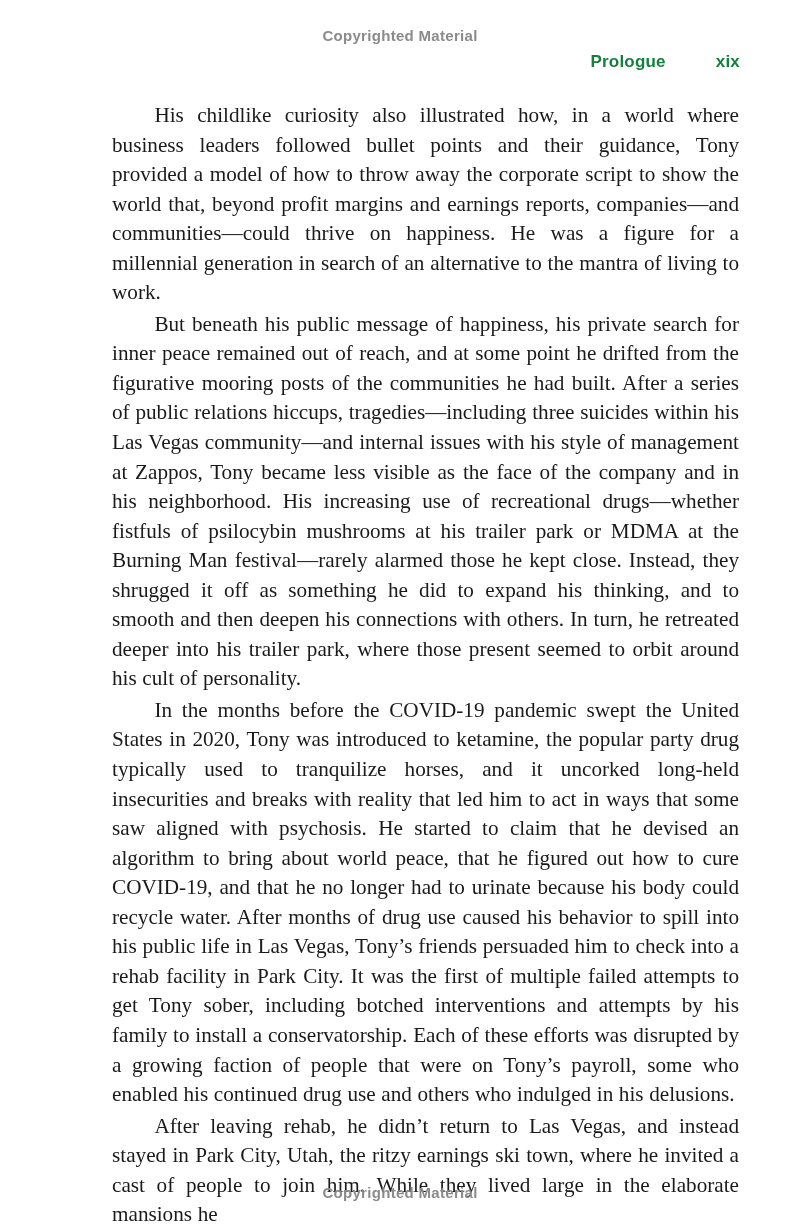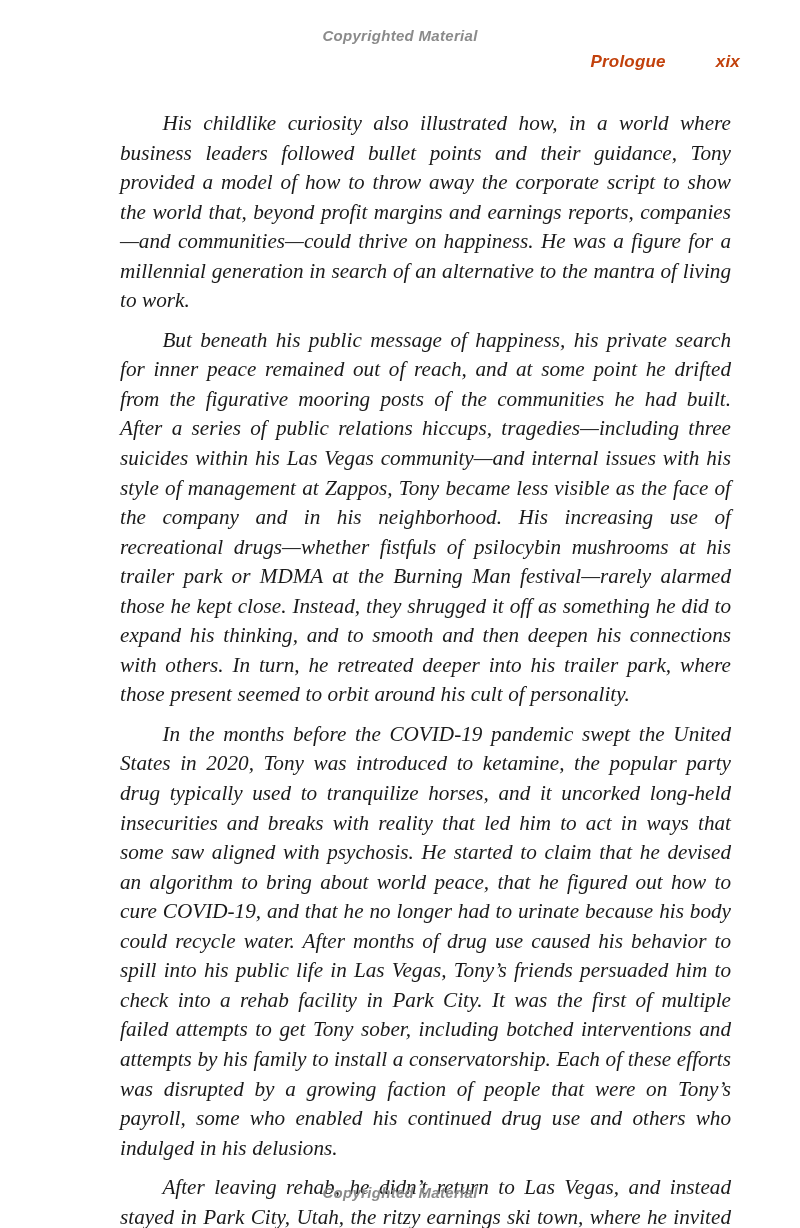--- a/index.html
+++ b/index.html
@@ -15,21 +15,20 @@
     font-family: "Liberation Serif", "DejaVu Serif", serif;
     color: #1a1a1a;
     -webkit-font-smoothing: antialiased;
   }
 
   .page {
     position: absolute;
     inset: 0;
     width: 800px;
     height: 1228px;
-    font-style: italic;
   }
 
   
   .watermark {
     position: absolute;
     left: 0;
     width: 800px;
     text-align: center;
     font-family: "Liberation Sans", "DejaVu Sans", sans-serif;
     font-size: 15px;
@@ -47,35 +46,35 @@
     position: absolute;
     top: 52px;
     right: 60px;
     display: flex;
     align-items: baseline;
     gap: 22px;
     font-family: "Liberation Sans", "DejaVu Sans", sans-serif;
     font-weight: 700;
     font-size: 17px;
     letter-spacing: 0.2px;
-    color: #c2410c;
+    color: #15803d;
     white-space: nowrap;
   }
   .running-head .chapter-label { font-weight: 700; }
   .running-head .folio { font-weight: 700; margin-left: 28px; }
 
   
   .text-block {
     position: absolute;
     top: 99px;
     left: 110px;
     width: 631px;
   }
   .para {
-    margin: 10px;
+    margin: 2px;
     text-align: justify;
     text-align-last: left;
     text-indent: 2.0em;
     font-size: 21.2px;
     line-height: 29.55px;
     word-spacing: 0.015em;
     hyphens: manual;
     font-kerning: normal;
   }
   .para + .para { margin-top: 0; }

